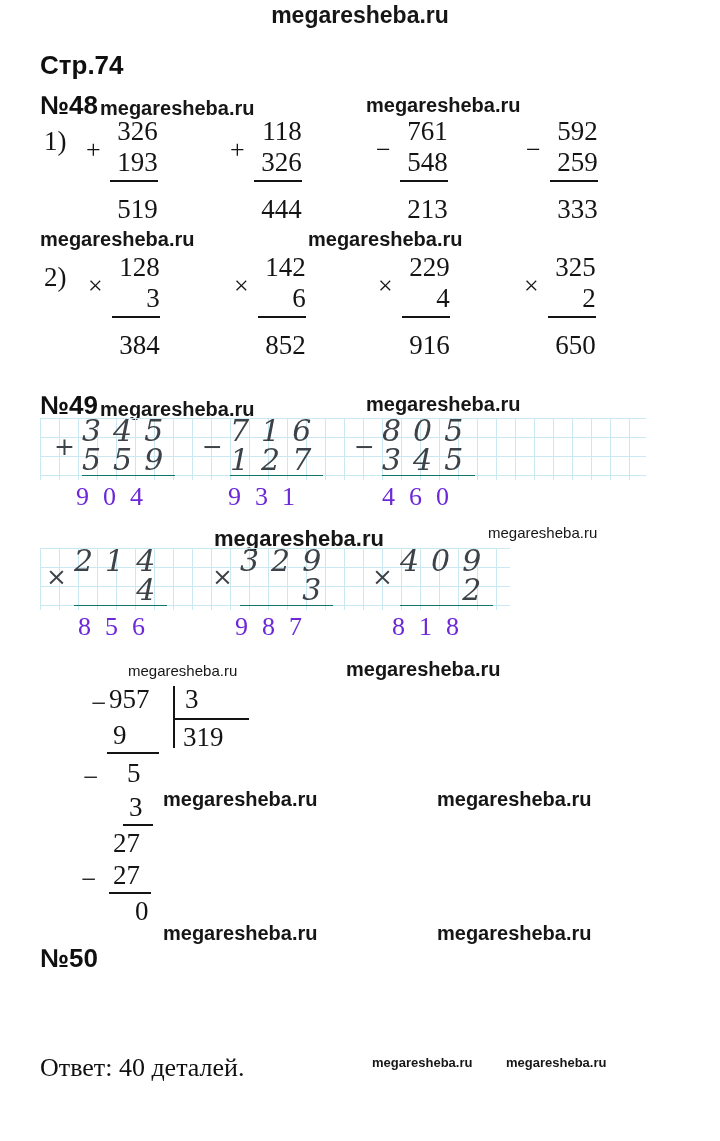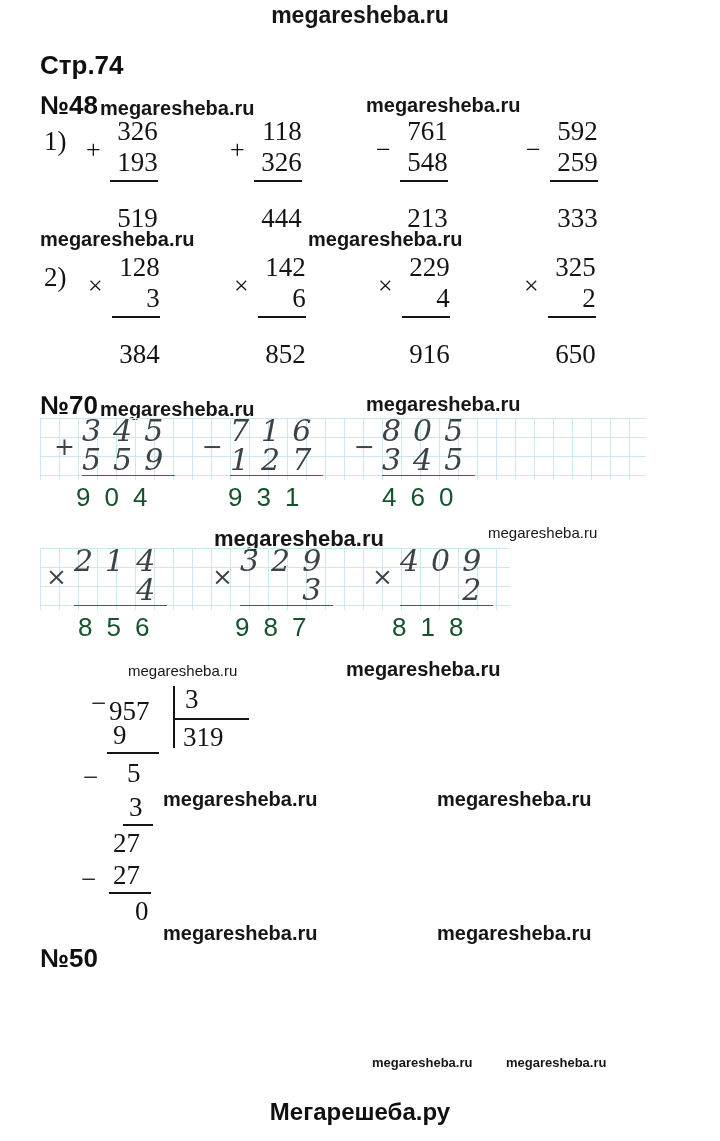--- a/index.html
+++ b/index.html
@@ -16,35 +16,35 @@
   .wm-center{left:0;right:0;text-align:center;}
 
   .heading{position:absolute;font-family:"Liberation Sans",sans-serif;font-weight:700;font-size:26px;color:#101010;}
   .rowlabel{position:absolute;font:27px/30px "Liberation Serif",serif;}
 
   
   .cprob{position:absolute;display:grid;grid-template-columns:auto auto;font:27px/31px "Liberation Serif",serif;color:#141414;}
   .cprob .op{grid-row:1 / span 2;align-self:center;padding-right:9px;font-size:26px;}
   .cprob .n{display:block;grid-column:2;text-align:right;min-width:48px;}
   .cprob .ul{border-bottom:2px solid #141414;padding-bottom:2px;}
-  .cprob .res{grid-column:2;text-align:right;padding-top:21px;}
+  .cprob .res{grid-column:2;text-align:right;padding-top:12px;}
 
   
   .paper{position:absolute;
     background-image:linear-gradient(to right,#c9e8f1 1px,transparent 1px),
                      linear-gradient(to bottom,#c9e8f1 1px,transparent 1px);
     background-size:19px 19px;}
 
   
   .hprob{position:absolute;display:grid;grid-template-columns:auto auto;
     font-family:"DejaVu Serif",serif;font-style:italic;font-size:30px;line-height:29px;color:#3c4247;}
   .hprob .hop{grid-row:1 / span 2;align-self:center;padding-right:7px;font-size:25px;}
   .hprob .hn{display:block;grid-column:2;text-align:right;letter-spacing:12px;margin-right:-12px;min-width:72px;}
   .hprob .hul{border-bottom:1px solid #0f766e;padding-bottom:1px;}
-  .hres{position:absolute;font-family:Liberation Sans, sans-serif;font-size:26px;letter-spacing:14px;color:#14532d;}
+  .hres{position:absolute;font-family:Liberation Serif, serif;font-size:26px;letter-spacing:14px;color:#6d28d9;}
 
   
   .dvwrap{position:absolute;left:55px;top:680px;width:300px;height:250px;font:27px/30px "Liberation Serif",serif;}
   .dv{position:absolute;white-space:nowrap;}
   .dvline{position:absolute;background:#141414;}
 
   .t50line{position:absolute;font:26px/30px "Liberation Serif",serif;color:#101010;white-space:nowrap;}
   .footer{position:absolute;left:0;right:0;text-align:center;font-family:"Liberation Sans",sans-serif;
           font-weight:700;font-size:24px;color:#101010;}
 </style>
@@ -121,21 +121,21 @@
     <span class="n ul">4</span>
     <span class="res">916</span>
   </div>
   <div class="cprob" style="left:524px;top:252px">
     <span class="op">×</span>
     <span class="n">325</span>
     <span class="n ul">2</span>
     <span class="res">650</span>
   </div>
 
-  <span class="heading" style="left:40px;top:390px">№70</span>
+  <span class="heading" style="left:40px;top:390px">№49</span>
 
   <div class="paper" style="left:40px;top:418px;width:606px;height:62px"></div>
 
   <div class="hprob" style="left:54px;top:416px">
     <span class="hop">+</span>
     <span class="hn">345</span>
     <span class="hn hul">559</span>
   </div>
   <div class="hprob" style="left:202px;top:416px">
     <span class="hop">−</span>
@@ -169,21 +169,21 @@
     <span class="hn">409</span>
     <span class="hn hul">2</span>
   </div>
 
   <span class="hres" style="left:78px;top:612px">856</span>
   <span class="hres" style="left:235px;top:612px">987</span>
   <span class="hres" style="left:392px;top:612px">818</span>
 
   <div class="dvwrap">
     <span class="dv" style="left:36px;top:8px">−</span>
-    <span class="dv" style="left:54px;top:16px">957</span>
+    <span class="dv" style="left:54px;top:4px">957</span>
     <div class="dvline" style="left:118px;top:6px;width:2px;height:62px"></div>
     <span class="dv" style="left:130px;top:4px">3</span>
     <div class="dvline" style="left:118px;top:38px;width:76px;height:2px"></div>
     <span class="dv" style="left:128px;top:42px">319</span>
 
     <span class="dv" style="left:58px;top:40px">9</span>
     <div class="dvline" style="left:52px;top:72px;width:52px;height:2px"></div>
 
     <span class="dv" style="left:28px;top:82px">−</span>
     <span class="dv" style="left:72px;top:78px">5</span>
@@ -192,16 +192,16 @@
 
     <span class="dv" style="left:58px;top:148px">27</span>
     <span class="dv" style="left:26px;top:184px">−</span>
     <span class="dv" style="left:58px;top:180px">27</span>
     <div class="dvline" style="left:54px;top:212px;width:42px;height:2px"></div>
 
     <span class="dv" style="left:80px;top:216px">0</span>
   </div>
 
   <span class="heading" style="left:40px;top:943px">№50</span>
-
-  <span class="footer" style="top:1098px">Мегарешеба.ру</span>
+  <span class="t50line" style="left:40px;top:1053px">Ответ: 40 деталей.</span>
+
 
 </div>
 
 </body></html>

